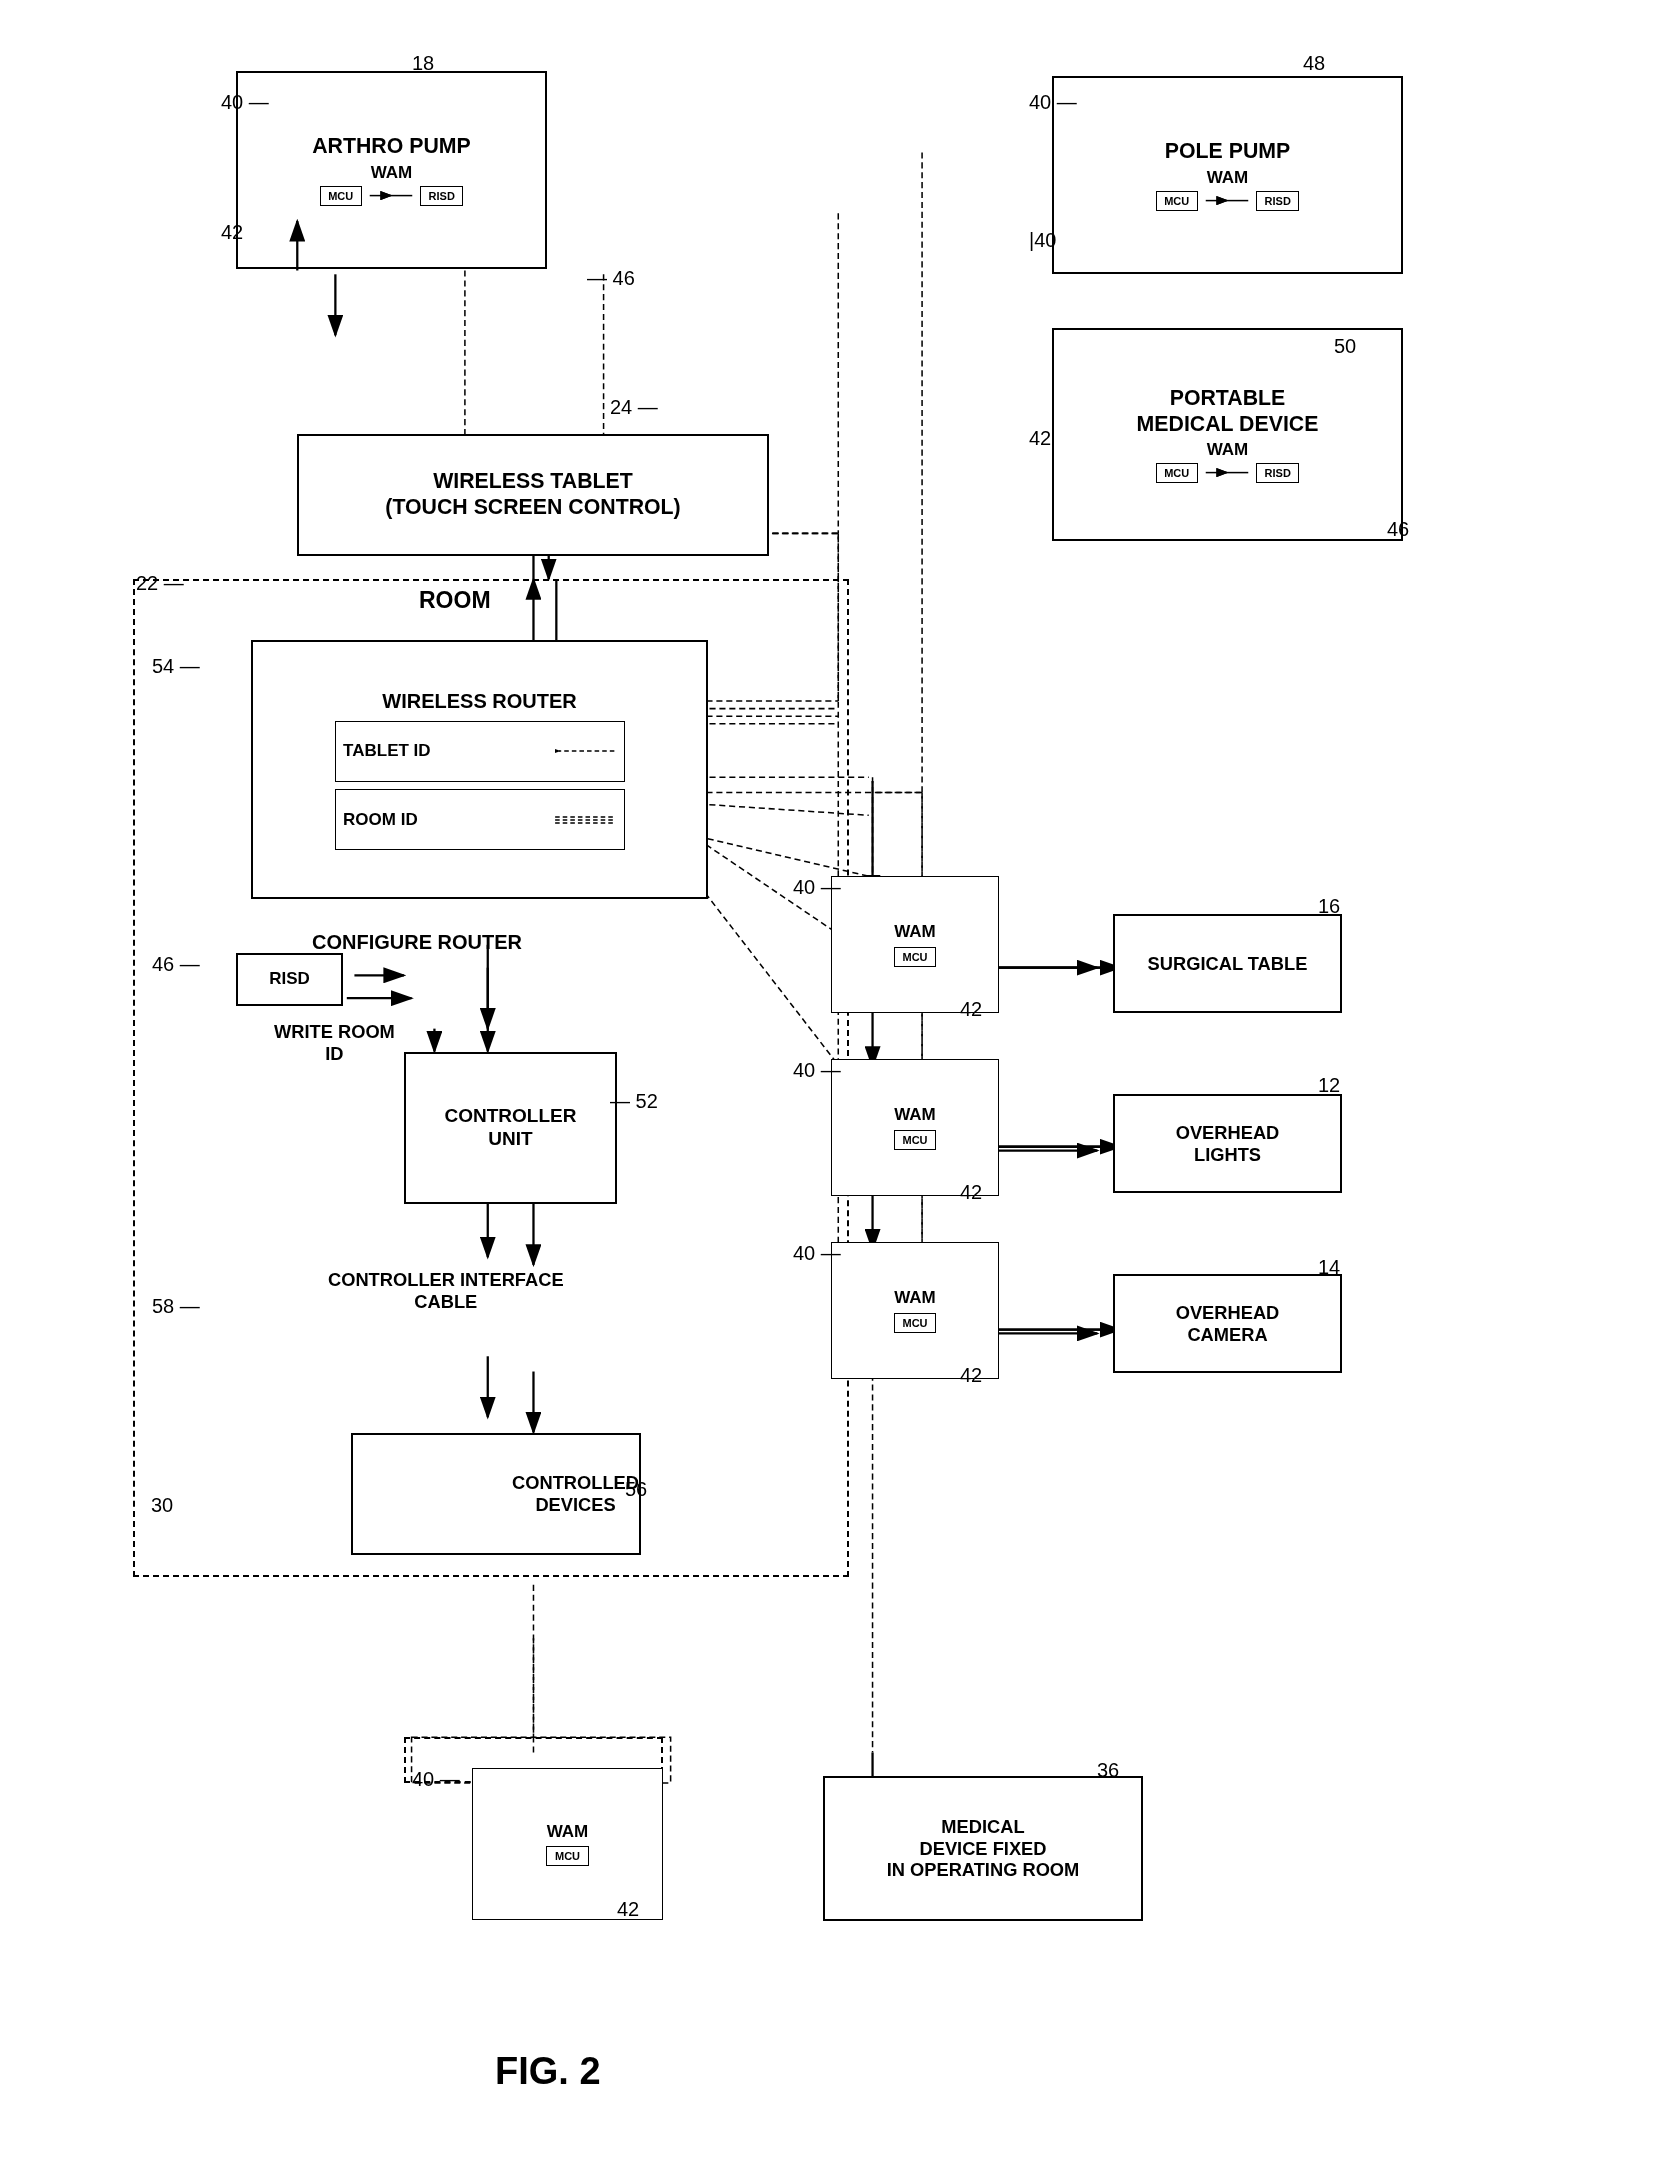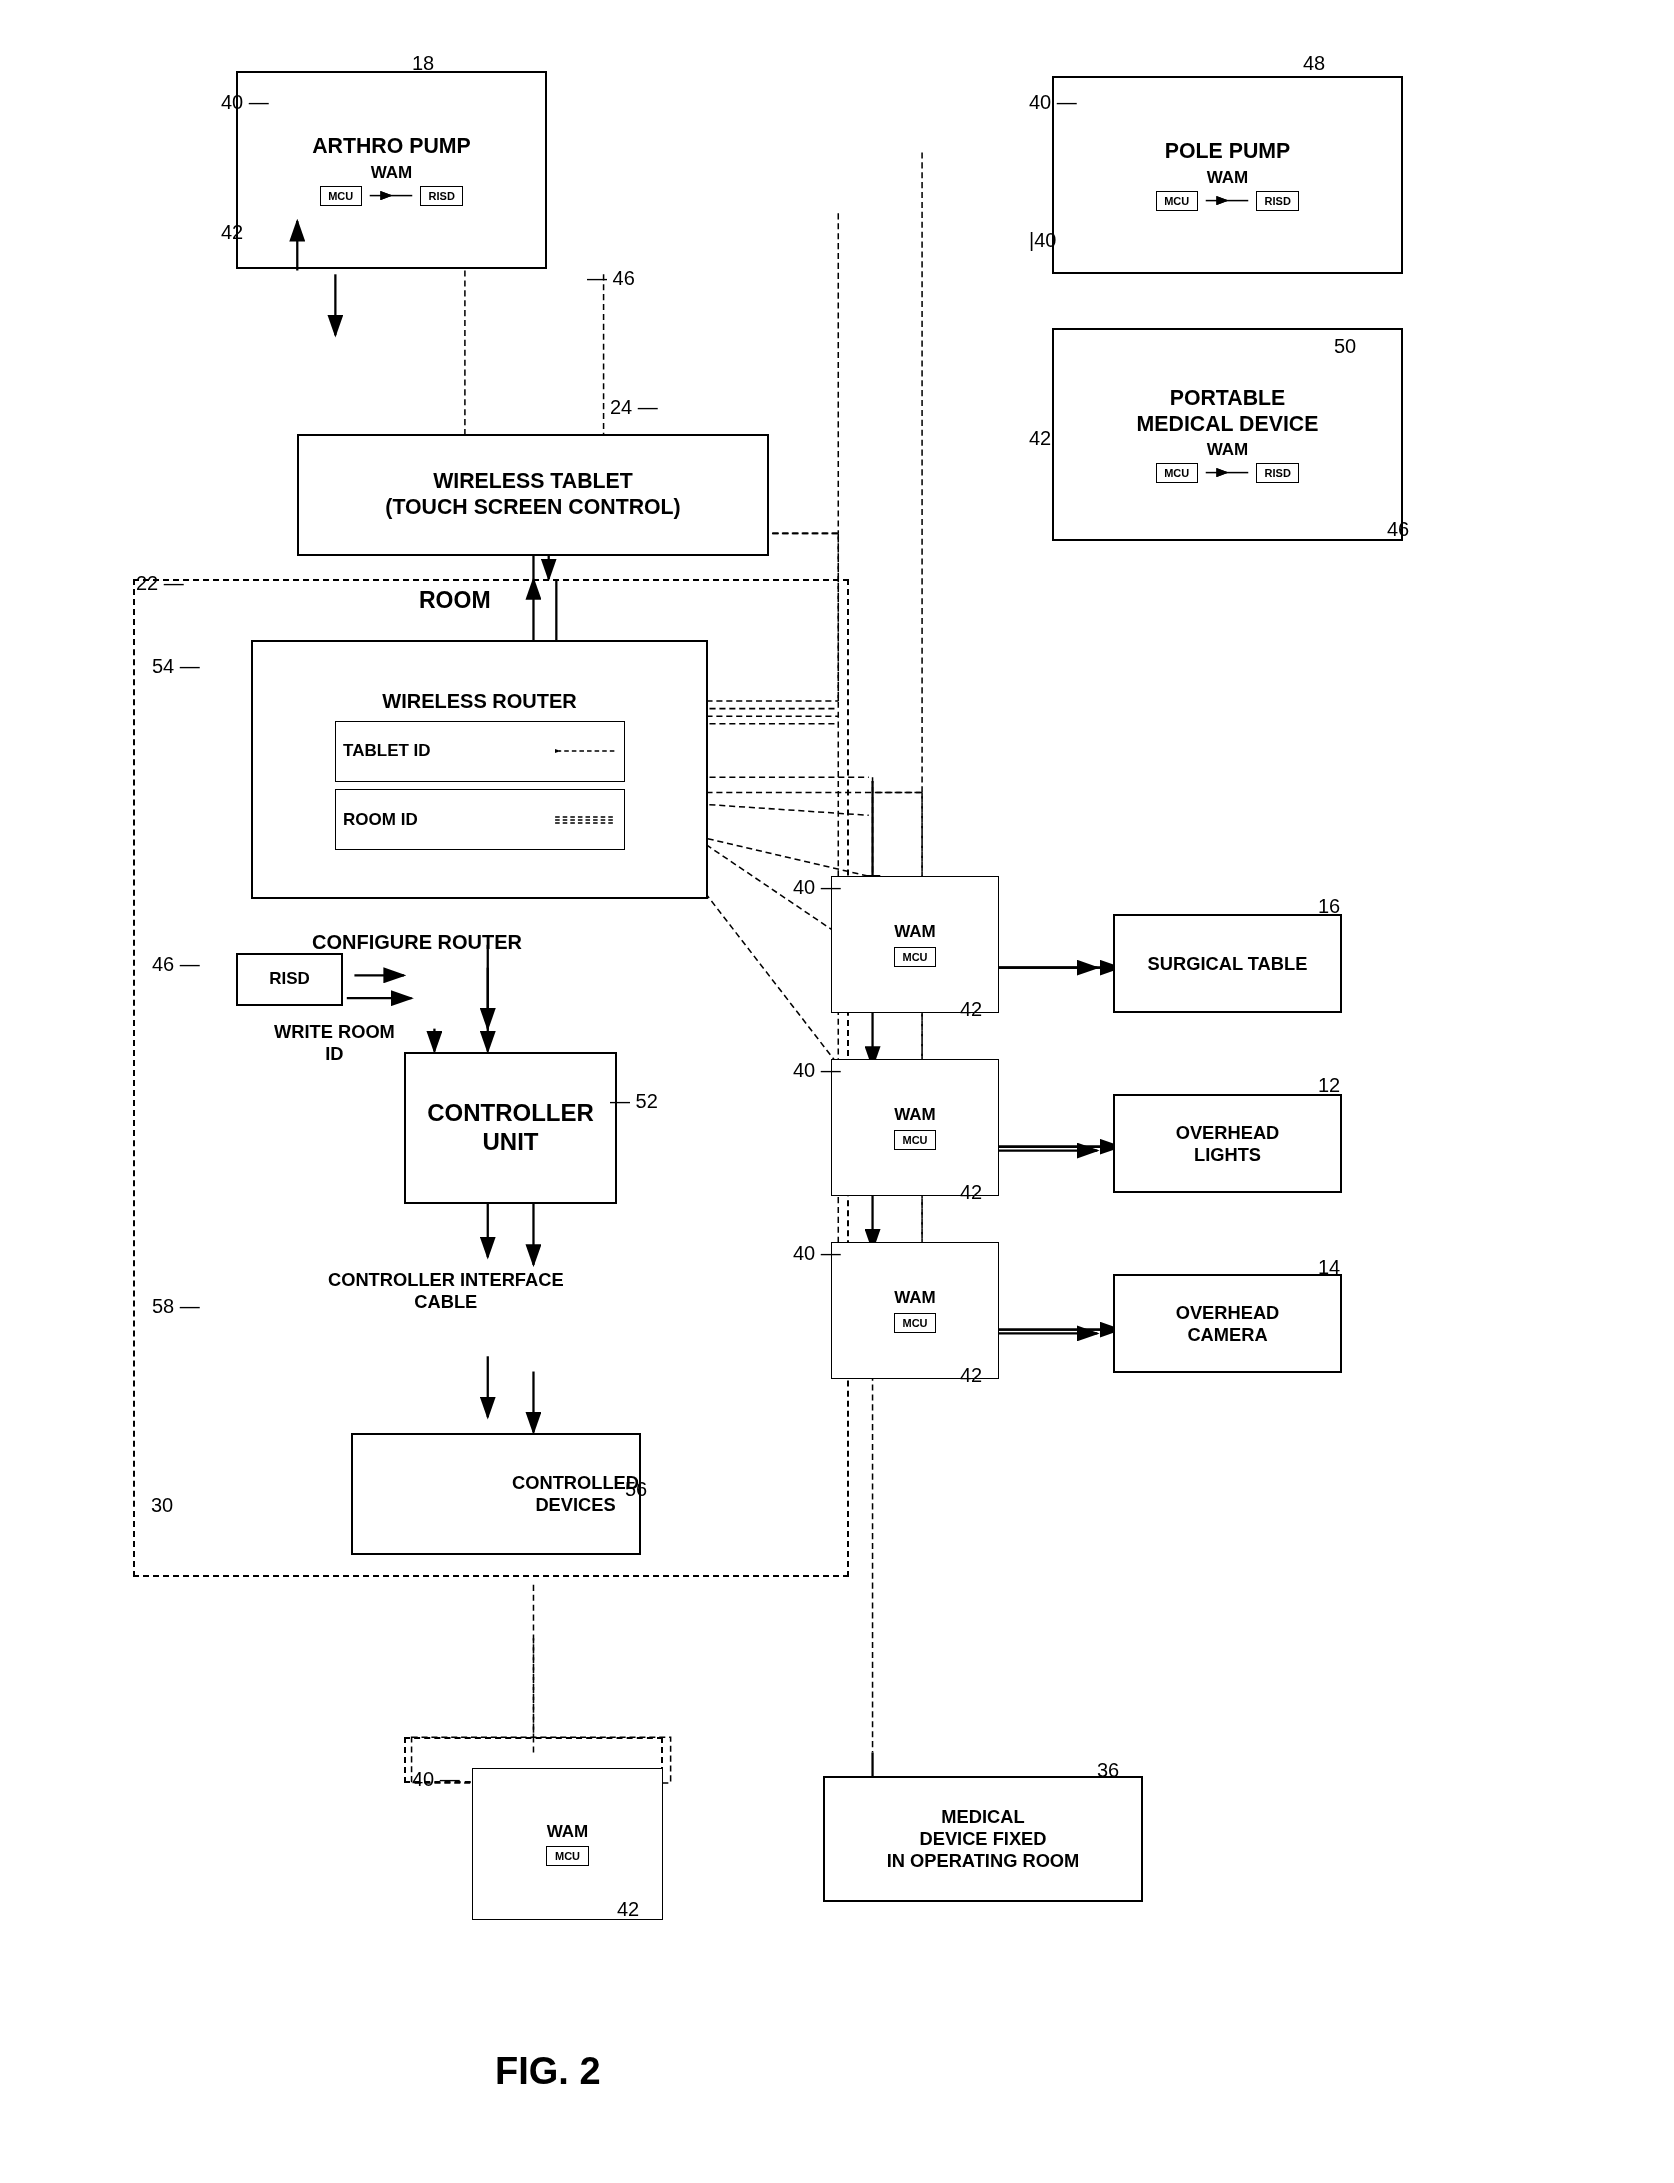--- a/index.html
+++ b/index.html
@@ -329,21 +329,21 @@
   <div class="label" style="left:312px; top:930px; font-size:20px;">CONFIGURE ROUTER</div>
 
   <div class="box" style="left:236px; top:953px; width:107px; height:53px;">
     <span class="box-label-sm">RISD</span>
   </div>
   <div class="ref-num" style="left:152px; top:953px;">46 —</div>
 
   <div class="label" style="left:274px; top:1021px; font-size:18.3px; line-height:1.2;">WRITE ROOM<br>ID</div>
 
   <div class="box" style="left:404px; top:1052px; width:213px; height:152px;">
-    <div class="box-label" style="font-size:24px;">CONTROLLER<br>UNIT</div>
+    <div class="box-label" style="font-size:19px;">CONTROLLER<br>UNIT</div>
   </div>
   <div class="ref-num" style="left:610px; top:1090px;">— 52</div>
 
   <div class="label" style="left:328px; top:1269px; font-size:18.3px;">CONTROLLER INTERFACE<br>CABLE</div>
   <div class="ref-num" style="left:152px; top:1295px;">58 —</div>
 
   <div class="box" style="left:351px; top:1433px; width:290px; height:122px;align-items:flex-end;">
     <div class="box-label" style="font-size:18.3px;">CONTROLLED<br>DEVICES</div>
   </div>
   <div class="ref-num" style="left:625px; top:1478px;">56</div>
@@ -388,21 +388,21 @@
 
   <div class="dashed-box" style="left:404px; top:1737px; width:259px; height:46px;"></div>
 
   <div class="wam-container" style="left:472px; top:1768px; width:191px; height:152px;">
     <div style="font-size:17px; font-weight:bold;">WAM</div>
     <div class="inner-box">MCU</div>
   </div>
   <div class="ref-num" style="left:412px; top:1768px;">40 —</div>
   <div class="ref-num" style="left:617px; top:1898px;">42</div>
 
-  <div class="box" style="left:823px; top:1776px; width:320px; height:126px;">
+  <div class="box" style="left:823px; top:1776px; width:320px; height:145px;">
     <div class="box-label" style="font-size:18.3px;">MEDICAL<br>DEVICE FIXED<br>IN OPERATING ROOM</div>
   </div>
   <div class="ref-num" style="left:1097px; top:1759px;">36</div>
 
   <div class="fig-label" style="left:495px; top:2050px;">FIG. 2</div>
 
 </div>
 
 
 </body></html>

